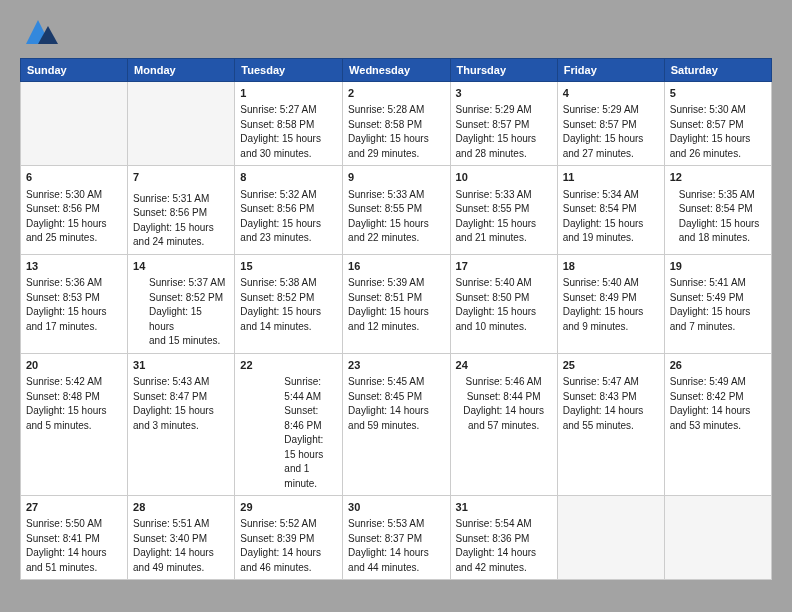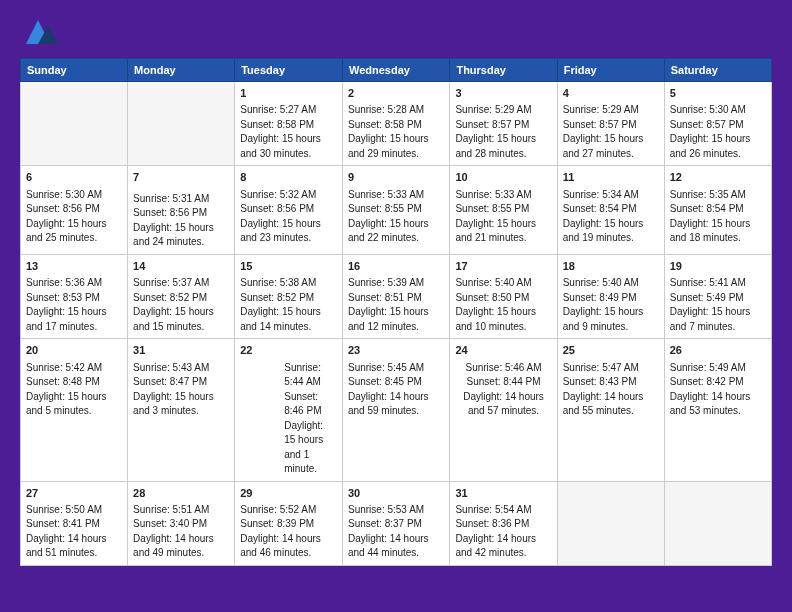--- a/index.html
+++ b/index.html
@@ -6,21 +6,21 @@
     body {
       font-family: Arial, sans-serif;
       background: #fff;
       width: 792px;
       height: 612px;
       overflow: hidden;
     }
     .page {
       width: 792px;
       height: 612px;
-      background: #4c1d95;
+      background: #a3a3a3;
       padding: 16px 20px 12px 20px;
     }
     .header {
       display: flex;
       justify-content: space-between;
       align-items: flex-start;
       margin-bottom: 10px;
     }
     .logo {
       display: flex;
@@ -200,37 +200,37 @@
           </td>
           <td>
             <span class="day-num">11</span>
             <div class="day-info" style="white-space: pre-line;">Sunrise: 5:34 AM
 Sunset: 8:54 PM
 Daylight: 15 hours
 and 19 minutes.</div>
           </td>
           <td>
             <span class="day-num">12</span>
-            <div class="day-info" style="white-space: pre-line;">Sunrise: 5:35 AM
+            <div class="day-info" style="white-space: pre-line; margin-left: 9px;">Sunrise: 5:35 AM
 Sunset: 8:54 PM
 Daylight: 15 hours
 and 18 minutes.</div>
           </td>
         </tr>
         <tr>
           <td>
             <span class="day-num">13</span>
             <div class="day-info" style="white-space: pre-line;">Sunrise: 5:36 AM
 Sunset: 8:53 PM
 Daylight: 15 hours
 and 17 minutes.</div>
           </td>
           <td>
             <span class="day-num">14</span>
-            <div class="day-info" style="white-space: pre-line;">Sunrise: 5:37 AM
+            <div class="day-info" style="white-space: pre-line; margin-left: 16px;">Sunrise: 5:37 AM
 Sunset: 8:52 PM
 Daylight: 15 hours
 and 15 minutes.</div>
           </td>
           <td>
             <span class="day-num">15</span>
             <div class="day-info" style="white-space: pre-line;">Sunrise: 5:38 AM
 Sunset: 8:52 PM
 Daylight: 15 hours
 and 14 minutes.</div>

